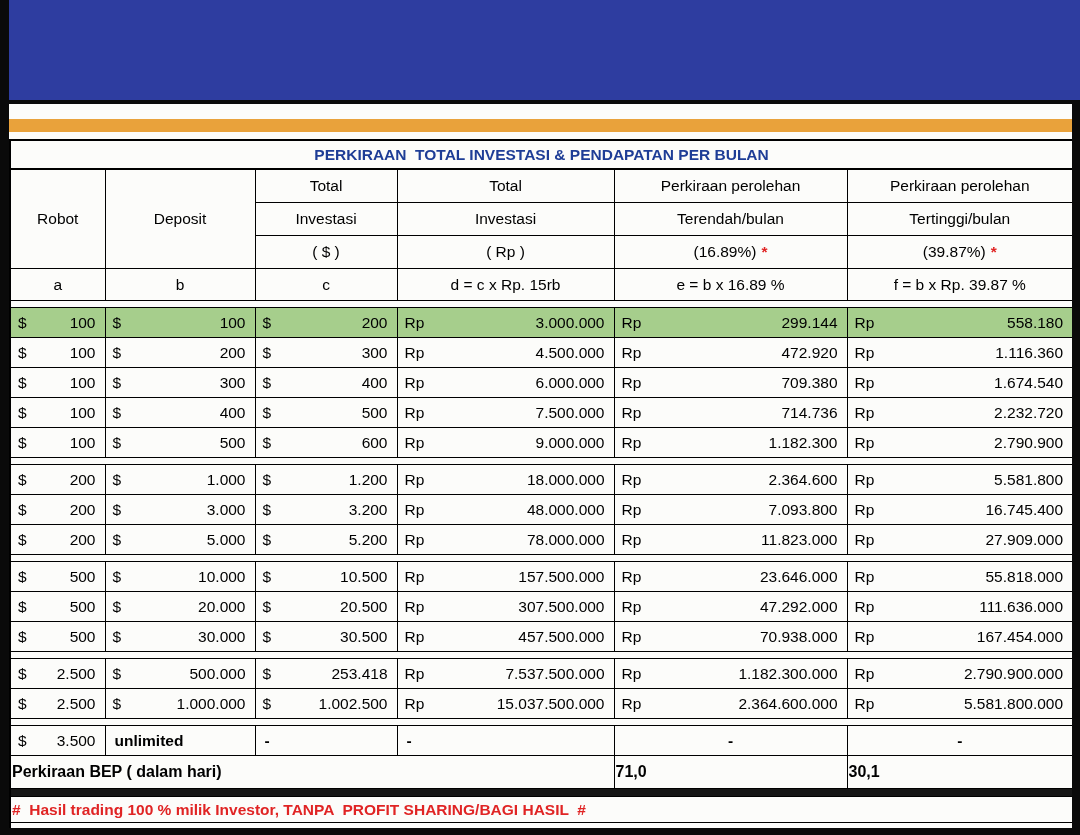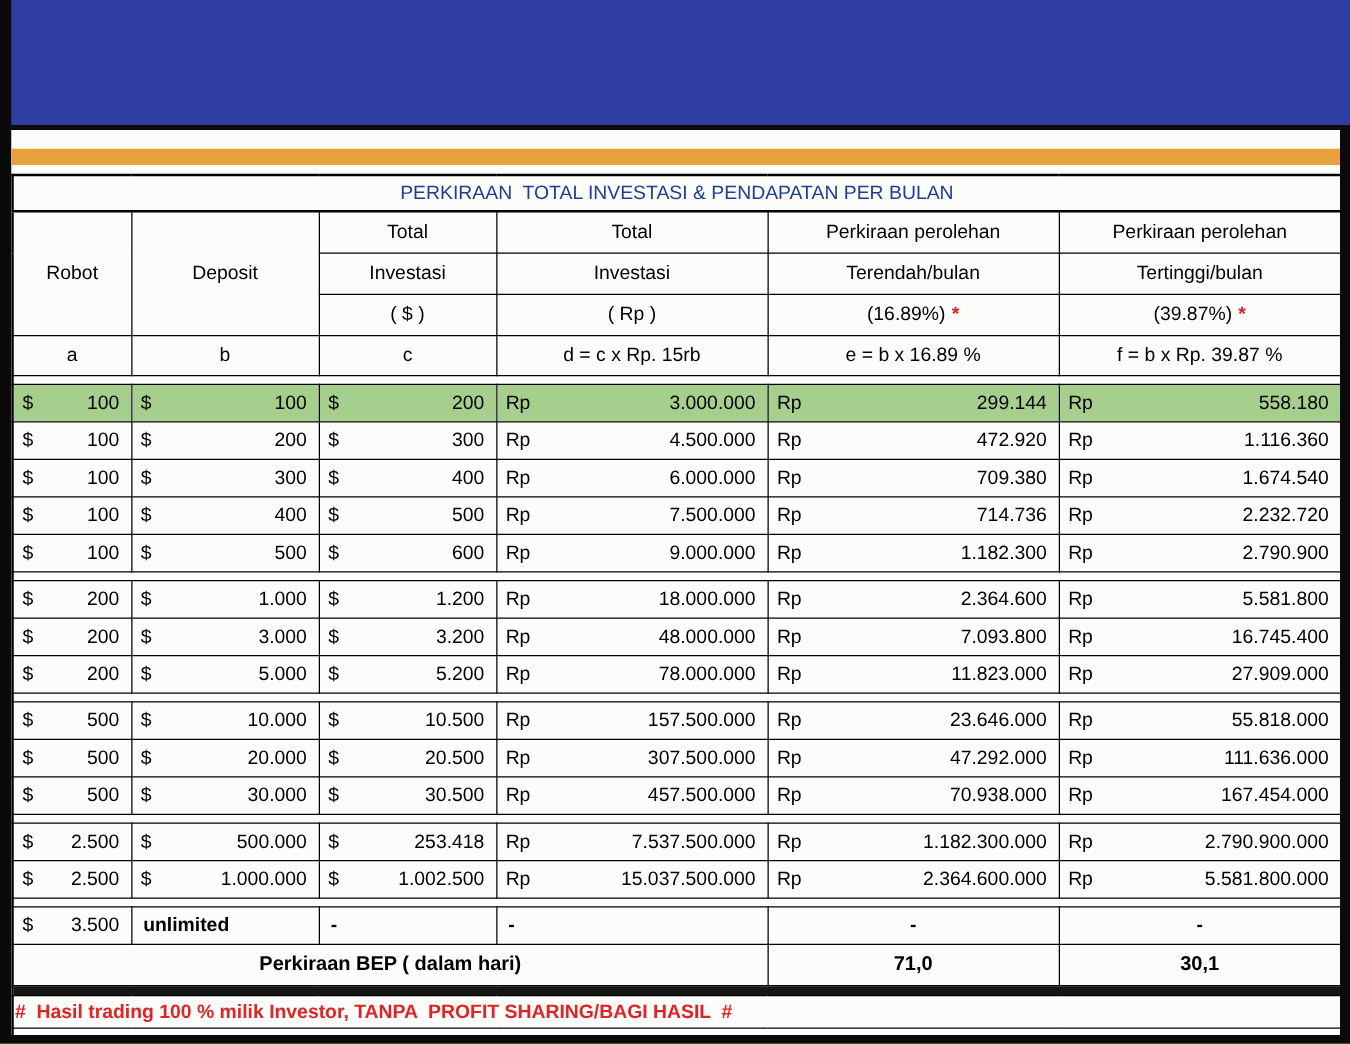--- a/index.html
+++ b/index.html
@@ -14,35 +14,35 @@
   .panel  { position:absolute; top:104px; left:9px; width:1063px; height:724px; background:#fcfcfa; overflow:hidden; }
   .orange-strip { margin-top:15px; height:13px; background:var(--accent-strip,#e9a23b); }
 
   table.inv { width:1063px; margin-top:7px; border-collapse:collapse; table-layout:fixed;
               font-size:15.5px; border:2px solid #000; }
   .inv th, .inv td { border:1px solid #000; font-weight:normal; overflow:hidden; white-space:nowrap; }
 
   col.c-robot{width:95px;} col.c-deposit{width:150px;} col.c-usd{width:142px;}
   col.c-rp{width:217px;}  col.c-low{width:233px;}     col.c-high{width:226px;}
 
-  tr.title th { height:25px; text-align:center; font-weight:normal; font-size:15.5px;
+  tr.title th { height:25px; text-align:center; font-weight:bold; font-size:15.5px;
                 color:var(--title-text,#1e3d96); border-bottom:2px solid #000; white-space:pre; }
   tr.hrow th  { height:30px; text-align:center;margin-top:17px; }
   tr.formula td { height:29px; text-align:center; }
   .ast { color:var(--note-text,#e02424); font-weight:bold; margin-left:5px; }
 
   tbody.data td { height:29px; padding:0; }
   tbody.data tr.hl td { background:var(--highlight-row,#a6ce8c); }
   tbody.data tr.sep td { height:6px; padding:0; background:#fcfcfa; }
 
   .cellflex { display:flex; justify-content:space-between; align-items:center; height:100%; padding:0 9px 0 7px; }
   .plain    { display:flex; align-items:center; height:100%; padding:0 9px;font-weight:bold; }
   .plain.center { justify-content:center; padding:0; }
 
-  tbody.foot tr.bep td  { height:30px; text-align:center; font-weight:bold; font-size:16px; }
+  tbody.foot tr.bep td  { height:30px; text-align:left; font-weight:bold; font-size:16px; }
   tbody.foot tr.dark td { height:7px; background:#161616; padding:0; }
   tbody.foot tr.note td { height:23px; text-align:left; color:var(--note-text,#e02424);
                           font-weight:bold; font-size:15.5px; white-space:pre; }
 </style>
 </head>
 <body>
 
 <div class="banner"></div>
 
 <div class="panel">

